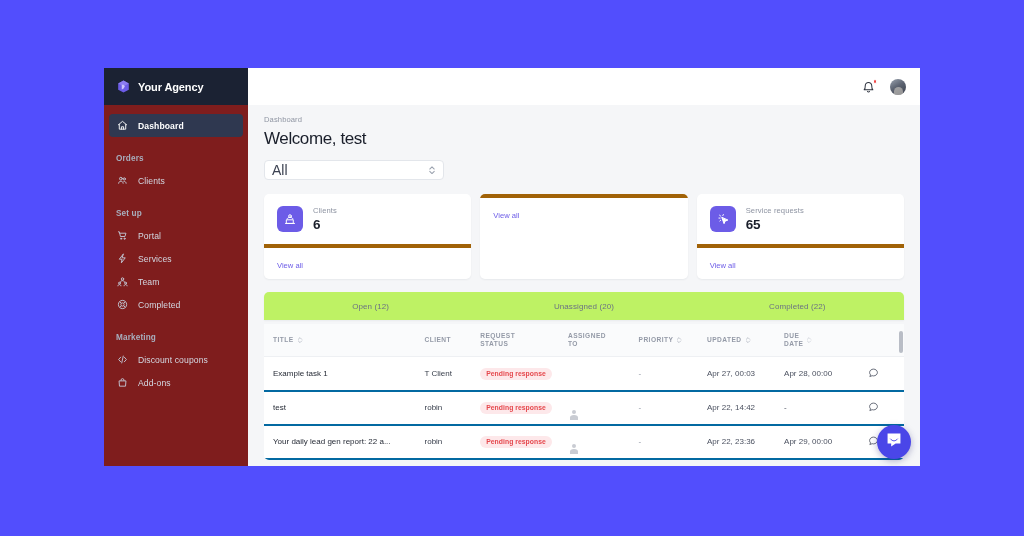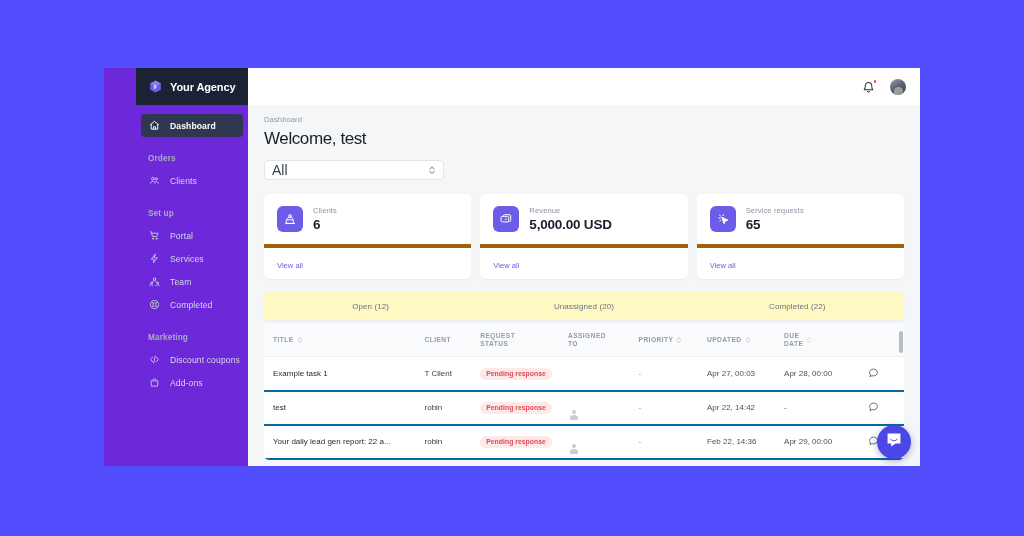--- a/index.html
+++ b/index.html
@@ -16,25 +16,24 @@
     left:104px; top:68px;
     width:816px; height:398px;
     background:#f7f8fa;
     overflow:hidden;
     display:flex;
   }
 
   
   #sidebar {
     width:144px;
-    background:#6d28d9;
+    background:#7f1d1d;
     flex:0 0 144px;
     position:relative;
     overflow:hidden;
-    padding-left:32px;
   }
   #sidebar-brand {
     height:37px;
     background:#1b2233;
     display:flex;
     align-items:center;
     padding-left:12px;
     gap:7px;
   }
   .brand-logo { width:15px; height:15px; flex:0 0 15px; }
@@ -173,21 +172,21 @@
   .stat-label { font-size:7.6px; color:#8d93a1; margin-bottom:2px; letter-spacing:.1px; }
   .stat-value { font-size:13.5px; font-weight:bold; color:#1a1f2b; letter-spacing:-0.2px; }
   .stat-foot {
     border-top:4px solid #a16207;
     padding:6px 13px 7px 13px;
   }
   .stat-link { font-size:7.6px; color:#6c5ce7; cursor:pointer; }
 
   
   #tabs {
-    background:#fef9c3;
+    background:#bef264;
     border-radius:5px 5px 0 0;
     display:flex;
     height:28px;
     box-shadow:0 1px 2px rgba(24,32,52,.05);
     text-align:right;
   }
   .tab {
     flex:1 1 0;
     display:flex; align-items:center; justify-content:center;
     font-size:8px; color:#6b7283;
@@ -448,33 +447,20 @@
               <div class="stat-label">Clients</div>
               <div class="stat-value">6</div>
             </div>
           </div>
           <div class="stat-foot">
             <span class="stat-link">View all</span>
           </div>
         </div>
 
         <div class="stat-card">
-          <div class="stat-top">
-            <span class="stat-icon">
-              <svg viewBox="0 0 24 24" width="14" height="14" fill="none" stroke="#fff" stroke-width="1.7" stroke-linejoin="round">
-                  <rect x="3.5" y="7.5" width="13" height="9.5" rx="2"></rect>
-                  <path d="M7.5 7.5V6.6a2 2 0 0 1 2-2h8.5a2 2 0 0 1 2 2v7.8a2 2 0 0 1-2 2h-1.5"></path>
-                  <path d="M10 12.3h3.2"></path>
-                </svg>
-            </span>
-            <div>
-              <div class="stat-label">Revenue</div>
-              <div class="stat-value">5,000.00 USD</div>
-            </div>
-          </div>
           <div class="stat-foot">
             <span class="stat-link">View all</span>
           </div>
         </div>
 
         <div class="stat-card">
           <div class="stat-top">
             <span class="stat-icon">
               <svg viewBox="0 0 24 24" width="14" height="14" fill="none" stroke="#fff" stroke-width="1.7" stroke-linecap="round" stroke-linejoin="round">
                   <path d="M10 9.6 13.8 20l1.7-4.3 4.3-1.7z" fill="#fff"></path>
@@ -598,21 +584,21 @@
                 </span>
               </td>
             </tr>
 
             <tr>
               <td class="col-title"><span class="cell-title">Your daily lead gen report: 22 a...</span></td>
               <td class="col-client"><span class="cell-client">robin</span></td>
               <td class="col-status"><span class="badge">Pending response</span></td>
               <td class="col-assigned"><span class="mini-avatar"></span></td>
               <td class="col-priority"><span class="dash">-</span></td>
-              <td class="col-updated"><span class="cell-date">Feb 22, 14:36</span></td>
+              <td class="col-updated"><span class="cell-date">Apr 22, 23:36</span></td>
               <td class="col-due"><span class="cell-date">Apr 29, 00:00</span></td>
               <td class="col-chat">
                 <span class="chat-bubble-icon">
                   <svg viewBox="0 0 24 24" width="11" height="11" fill="none" stroke="currentColor" stroke-width="1.8" stroke-linejoin="round">
                       <path d="M20.5 12c0 4.1-3.8 7.4-8.5 7.4-1 0-2-.15-2.9-.43L4 20.8l1.6-3.6C4.2 15.9 3.5 14 3.5 12c0-4.1 3.8-7.4 8.5-7.4s8.5 3.3 8.5 7.4z"></path>
                     </svg>
                 </span>
               </td>
             </tr>
 

